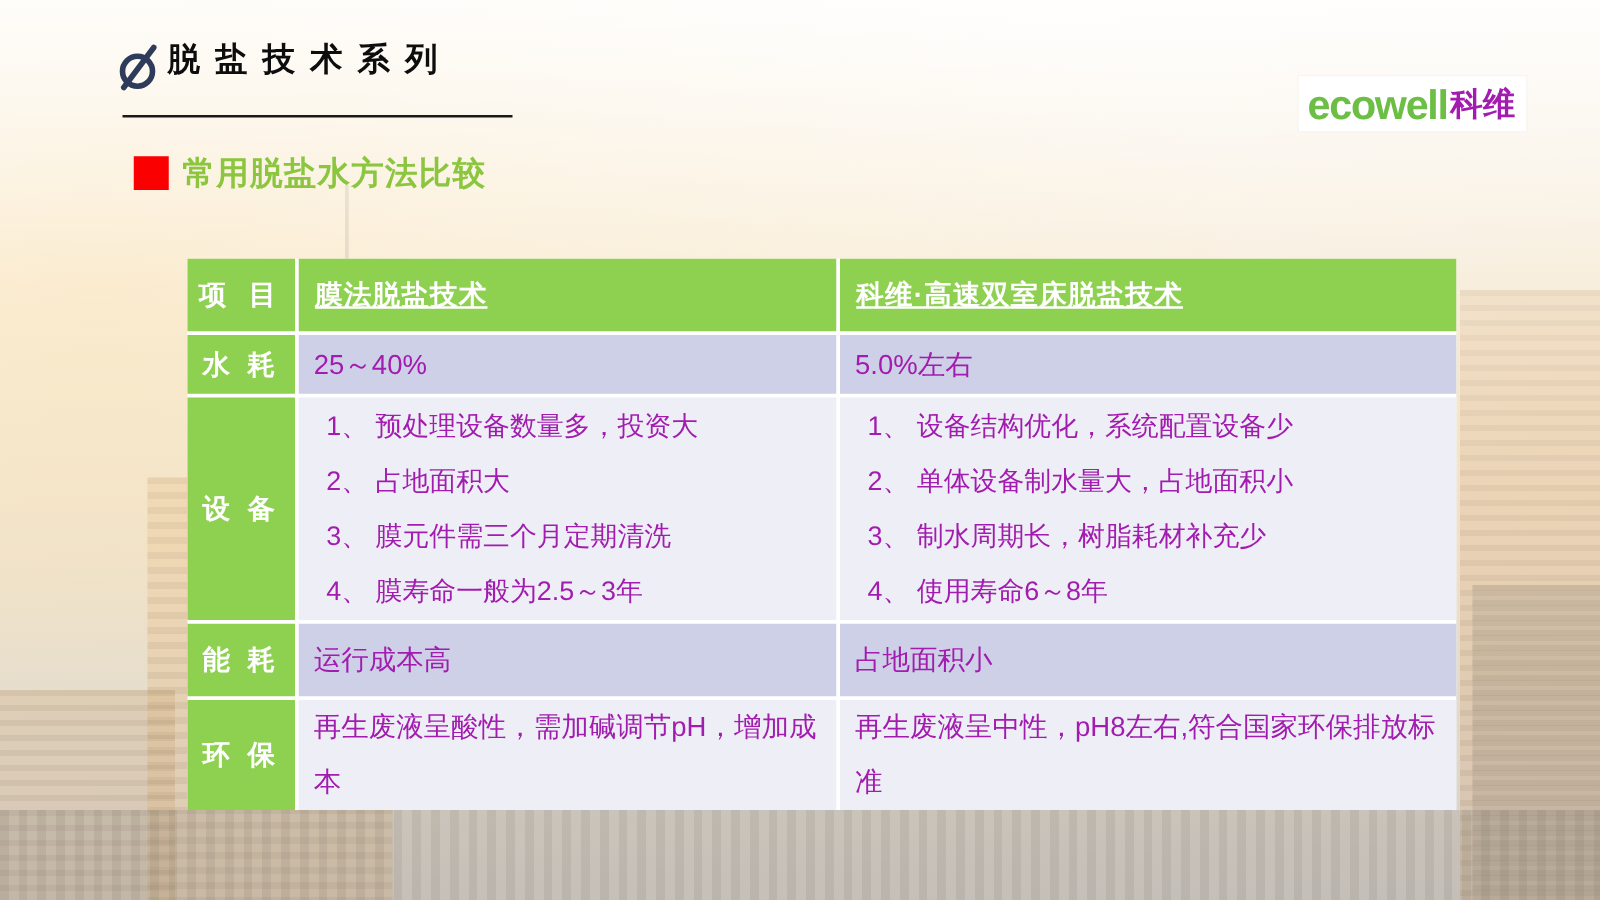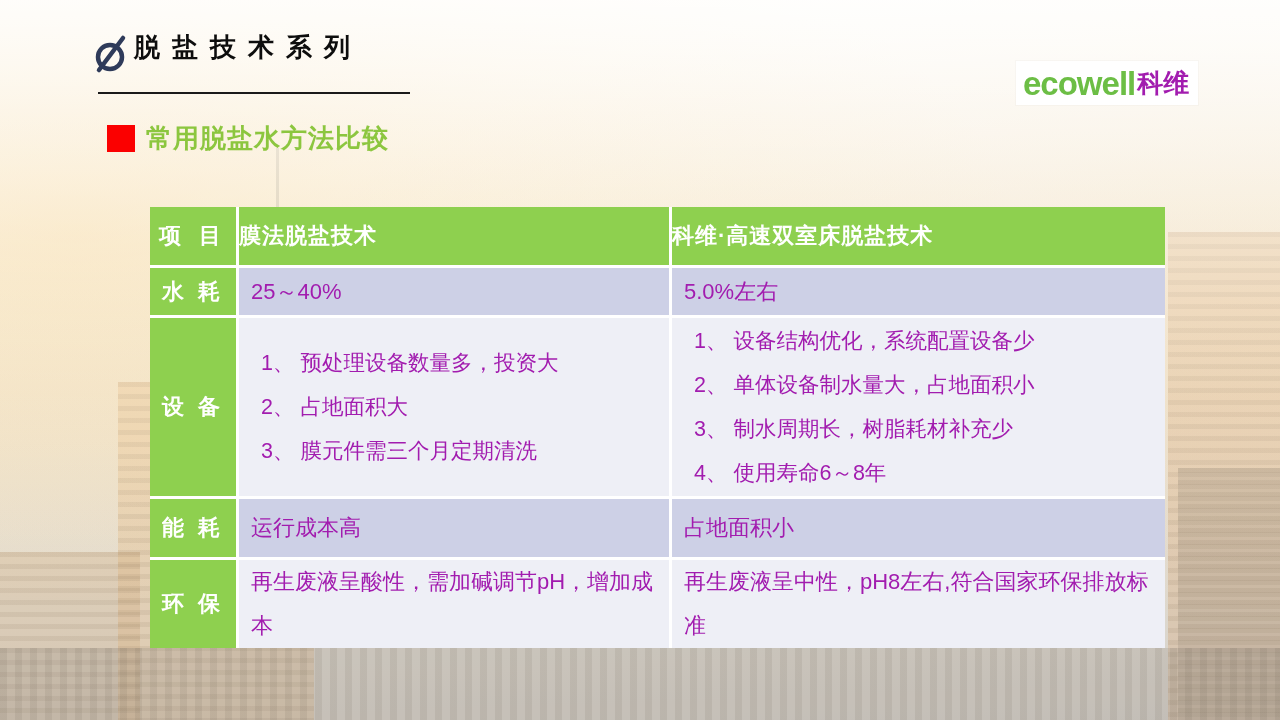--- a/index.html
+++ b/index.html
@@ -37,21 +37,21 @@
   }
   
   #slide-header { position:absolute; left:0; top:0; width:100%; }
   #title-icon { position:absolute; left:92px; top:34px; width:40px; height:42px; }
   #page-title {
     position:absolute; left:134px; top:30px;
     font-size:26px; font-weight:900; color:#0d0d0d; letter-spacing:12px;
   }
   #title-underline { position:absolute; left:98px; top:92px; width:312px; height:2px; background:#1a1a1a; }
   #logo {
-    position:absolute; left:1016px; top:61px; height:44px;
+    position:absolute; left:1039px; top:61px; height:44px;
     background:#ffffff; padding:4px 9px 4px 7px;
     display:flex; align-items:center; box-shadow:0 0 0 1px rgba(0,0,0,0.02);
   }
   #logo-en { font-size:33px; font-weight:bold; color:#6cbe45; letter-spacing:-1px; line-height:1; }
   #logo-cn { font-size:26px; font-weight:900; color:#a21caf; margin-left:2px; line-height:1;text-align:center; }
   
   #subtitle-row { position:absolute; left:107px; top:121px; display:flex; align-items:center; }
   #subtitle-bullet { width:28px; height:27px; background:#fb0000; margin-right:11px; }
   #subtitle-text { font-size:26px; font-weight:900; color:#8cc63f; letter-spacing:1px; }
   
@@ -59,21 +59,21 @@
     position:absolute; left:150px; top:207px; width:1015px; height:441px;
     display:grid;
     grid-template-columns:86px 430px 493px;
     grid-template-rows:58px 47px 178px 58px 88px;
     gap:3px;
     background:#ffffff;
   }
   .cell { display:flex; align-items:center; font-size:22px; color:#a21caf; overflow:hidden; }
   .cell-head { background:#8ed04f; color:#ffffff; font-weight:900; }
   .cell-head.corner { justify-content:center; letter-spacing:6px; }
-  .cell-head.colname { letter-spacing:1px; }
+  .cell-head.colname { padding-left:13px; letter-spacing:1px;text-decoration:underline; }
   .cell-label {
     background:#8ed04f; color:#ffffff; font-weight:900;
     justify-content:center; letter-spacing:4px;
   }
   .row-dark  { background:#cdd0e6; }
   .row-light { background:#eeeff6; }
   .cell-data { padding-left:12px; padding-right:10px; }
   .cell-list { flex-direction:column; align-items:flex-start; justify-content:center; padding:6px 10px 6px 22px; }
   .cell-list .li { line-height:44px; font-size:21.5px; white-space:nowrap; }
   .cell-para { align-items:flex-start; padding-top:0; line-height:44px; padding-left:12px; padding-right:8px; }
@@ -115,20 +115,21 @@
 
   <div class="cell cell-label">水 耗</div>
   <div class="cell row-dark cell-data">25～40%</div>
   <div class="cell row-dark cell-data">5.0%左右</div>
 
   <div class="cell cell-label">设 备</div>
   <div class="cell row-light cell-list">
     <div class="li">1、 预处理设备数量多，投资大</div>
     <div class="li">2、 占地面积大</div>
     <div class="li">3、 膜元件需三个月定期清洗</div>
+    <div class="li">4、 膜寿命一般为2.5～3年</div>
   </div>
   <div class="cell row-light cell-list">
     <div class="li">1、 设备结构优化，系统配置设备少</div>
     <div class="li">2、 单体设备制水量大，占地面积小</div>
     <div class="li">3、  制水周期长，树脂耗材补充少</div>
     <div class="li">4、 使用寿命6～8年</div>
   </div>
 
   <div class="cell cell-label">能 耗</div>
   <div class="cell row-dark cell-data">运行成本高</div>

